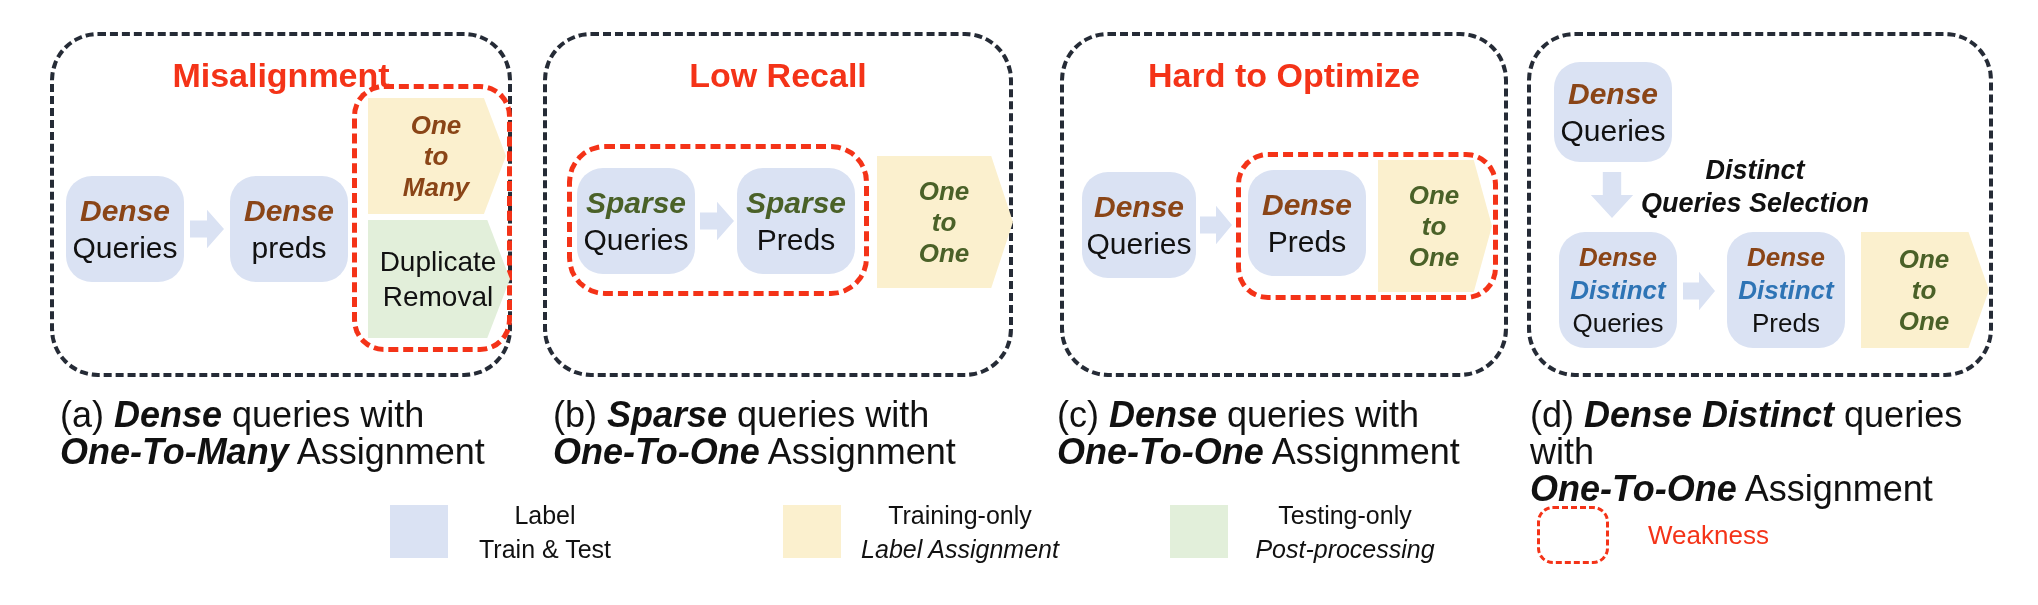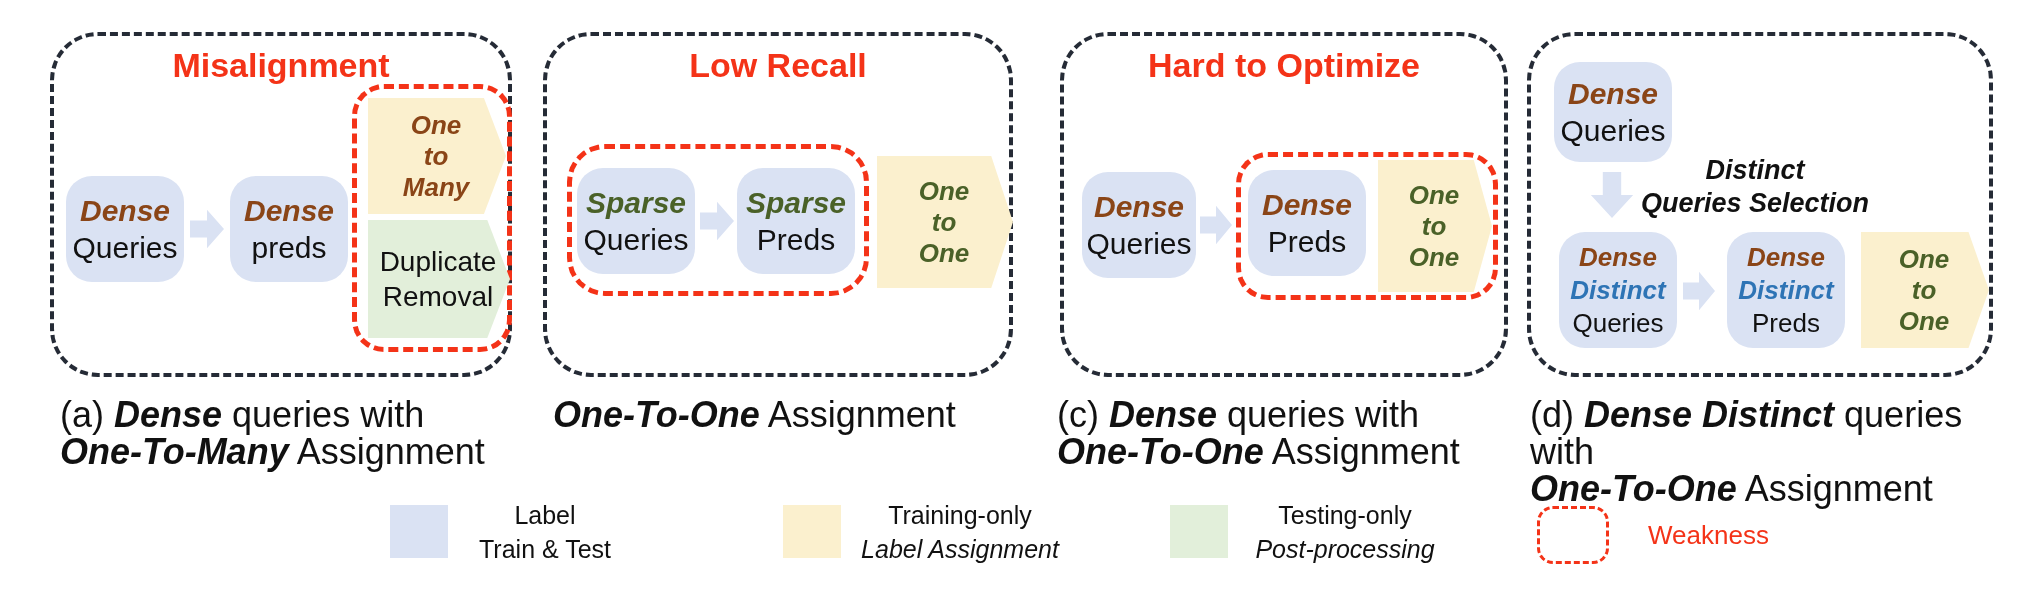--- a/index.html
+++ b/index.html
@@ -16,21 +16,21 @@
   html,body{margin:0;padding:0;background:#fff;}
   .stage{
     position:relative;width:2038px;height:605px;background:#ffffff;overflow:hidden;
     font-family:"Liberation Sans", sans-serif;color:var(--text_black);
   }
   .panel{position:absolute;top:32px;height:345px;border:4px dashed var(--border_dark);border-radius:48px;box-sizing:border-box;}
   #panel-a{left:50px;width:462px;}
   #panel-b{left:543px;width:470px;}
   #panel-c{left:1060px;width:448px;}
   #panel-d{left:1527px;width:466px;}
-  .panel-title{position:absolute;top:10px;left:0;right:0;text-align:center;
+  .panel-title{position:absolute;top:20px;left:0;right:0;text-align:center;
     font-size:34px;font-weight:bold;color:var(--red,#F43318);}
   .bluebox{position:absolute;background:var(--box_blue);border-radius:26px;
     display:flex;flex-direction:column;align-items:center;justify-content:center;text-align:center;}
   .bl{font-size:30px;line-height:37px;}
   .bl3{font-size:26px;line-height:33px;}
   .em-brown{color:var(--text_brown);font-weight:bold;font-style:italic;}
   .em-green{color:var(--text_green);font-weight:bold;font-style:italic;}
   .em-blue{color:var(--text_blue);font-weight:bold;font-style:italic;}
   .plain{color:var(--text_black);text-align:center;}
   .redbox{position:absolute;border:5px dashed var(--red);border-radius:32px;box-sizing:border-box;}
@@ -160,20 +160,21 @@
       <div class="pl em-green">to</div>
       <div class="pl em-green">One</div>
     </div>
   </div>
 
   <div class="caption" id="cap-a">
     <div class="cap-line"><span>(a) </span><span class="cap-em">Dense</span><span> queries with</span></div>
     <div class="cap-line"><span class="cap-em">One-To-Many</span><span> Assignment</span></div>
   </div>
   <div class="caption" id="cap-b">
+    <div class="cap-line"><span>(b) </span><span class="cap-em">Sparse</span><span> queries with</span></div>
     <div class="cap-line"><span class="cap-em">One-To-One</span><span> Assignment</span></div>
   </div>
   <div class="caption" id="cap-c">
     <div class="cap-line"><span>(c) </span><span class="cap-em">Dense</span><span> queries with</span></div>
     <div class="cap-line"><span class="cap-em">One-To-One</span><span> Assignment</span></div>
   </div>
   <div class="caption" id="cap-d">
     <div class="cap-line"><span>(d) </span><span class="cap-em">Dense Distinct</span><span> queries with</span></div>
     <div class="cap-line"><span class="cap-em">One-To-One</span><span> Assignment</span></div>
   </div>

